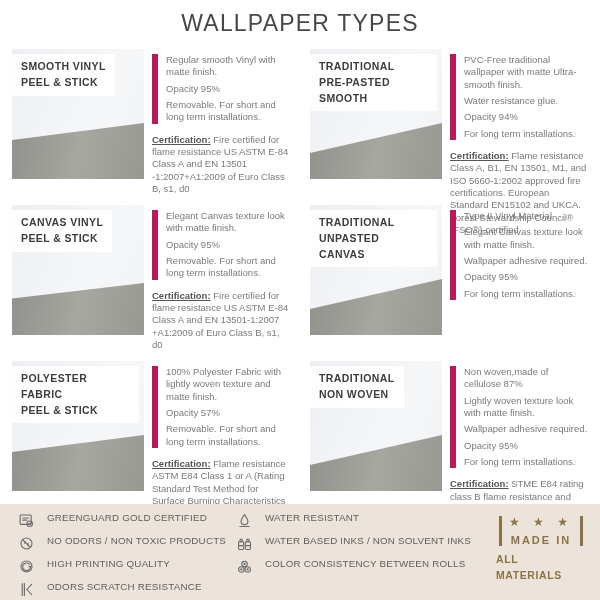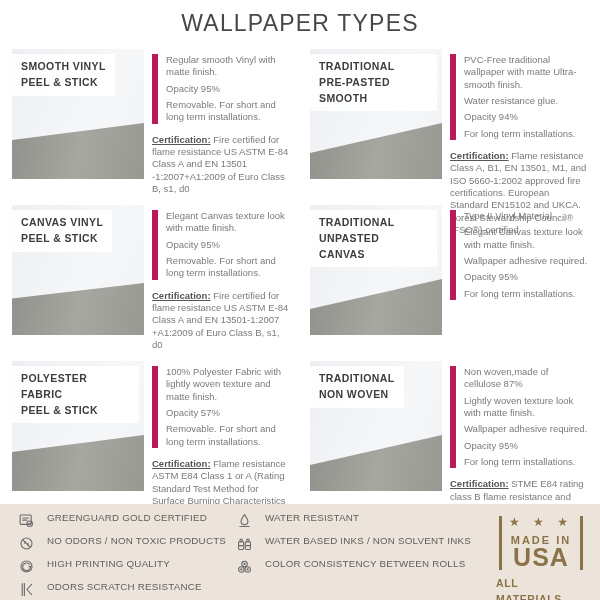--- a/index.html
+++ b/index.html
@@ -239,20 +239,19 @@
         </svg>
       <span>COLOR CONSISTENCY BETWEEN ROLLS</span>
     </div>
   </div>
   <div class="usa">
     <div class="usa-top">
       <div class="usa-bar"></div>
       <div class="usa-center">
         <div class="usa-stars">★ ★ ★</div>
         <div class="usa-madein">MADE IN</div>
-        <div class="usa-usa">USA</div>
       </div>
       <div class="usa-bar"></div>
     </div>
     <div class="usa-sub first">ALL MATERIALS</div>
 
   </div>
 </div>
 
 </body></html>

